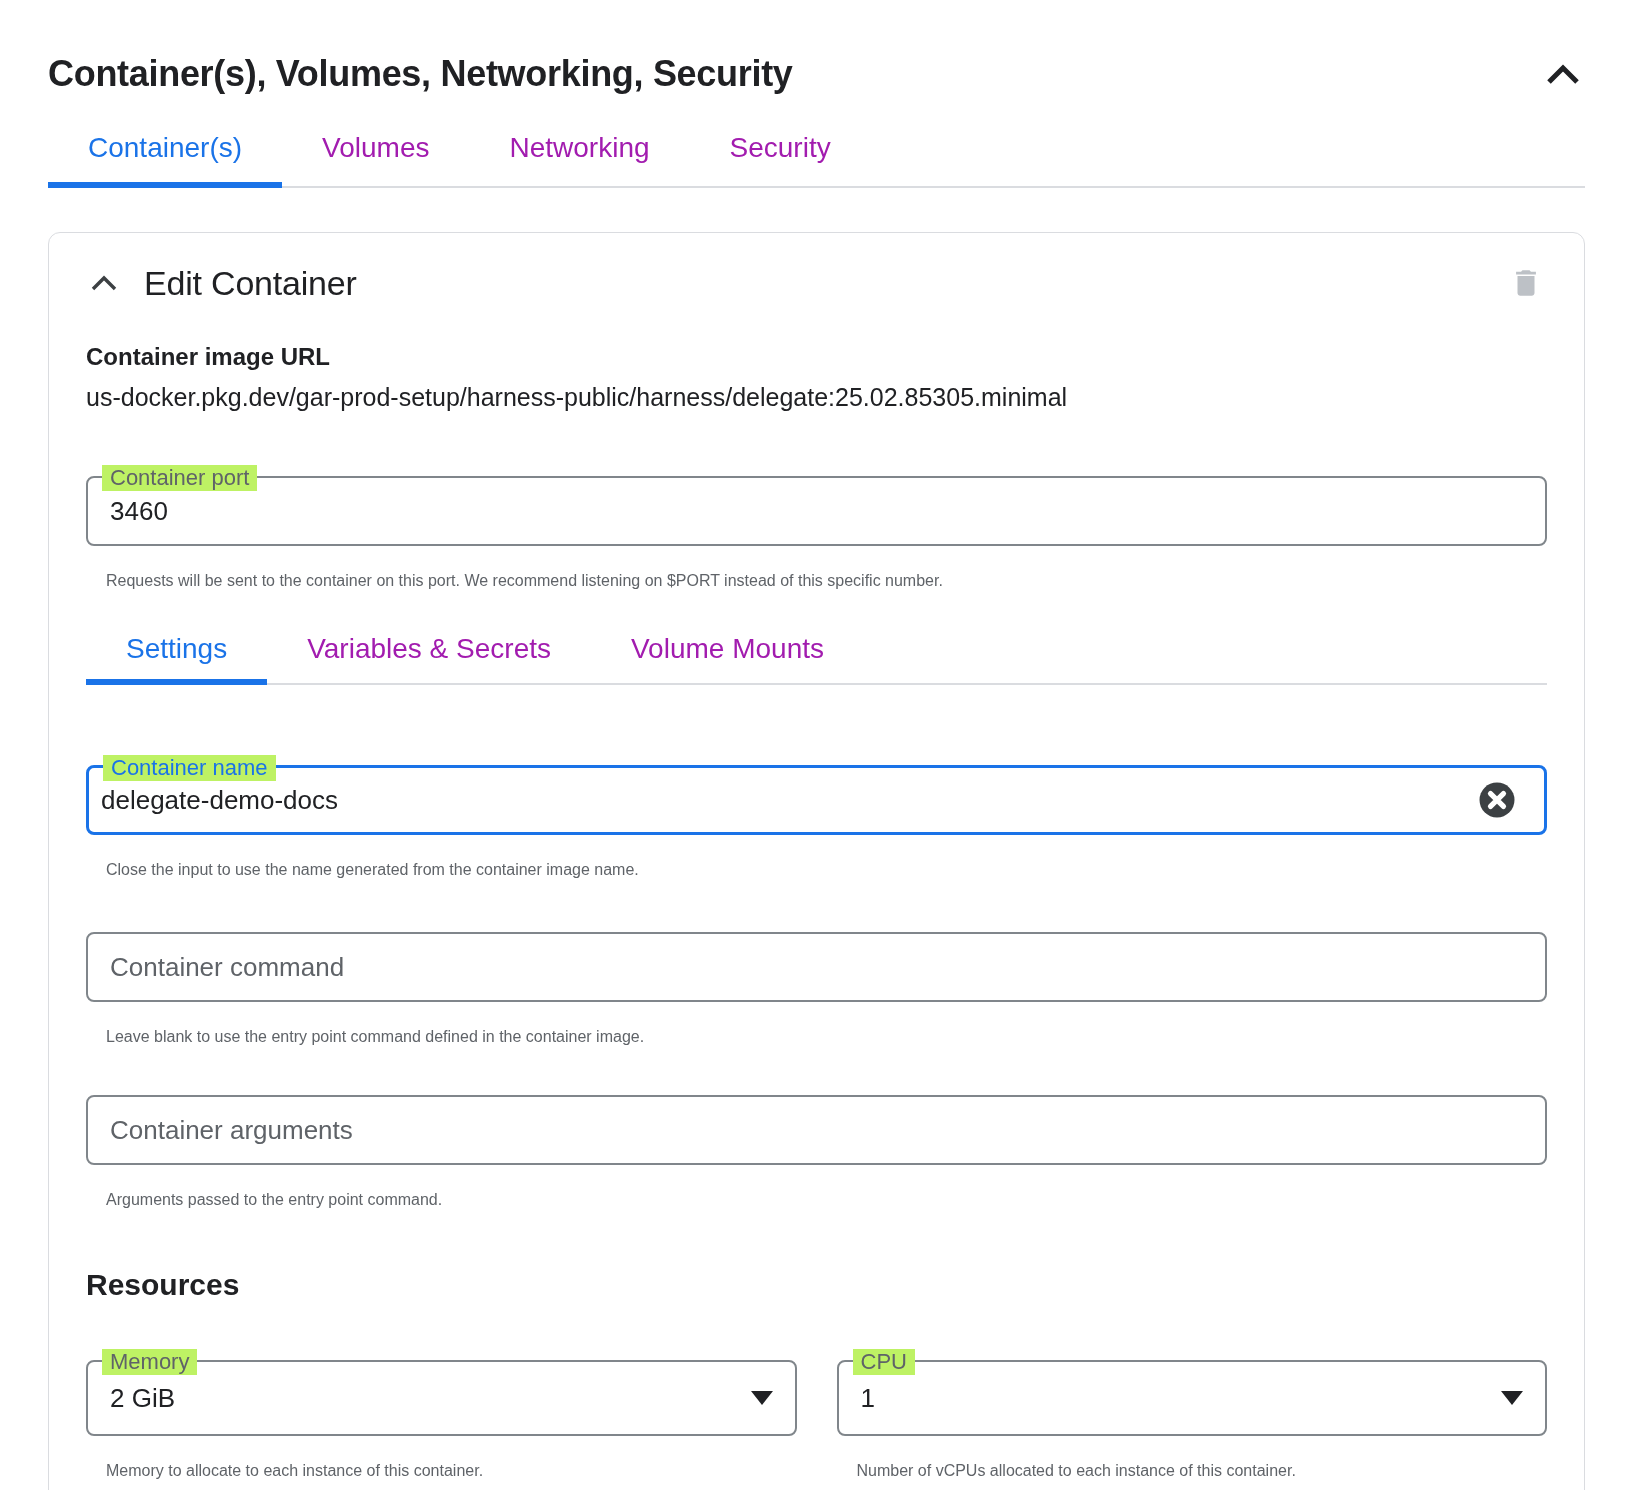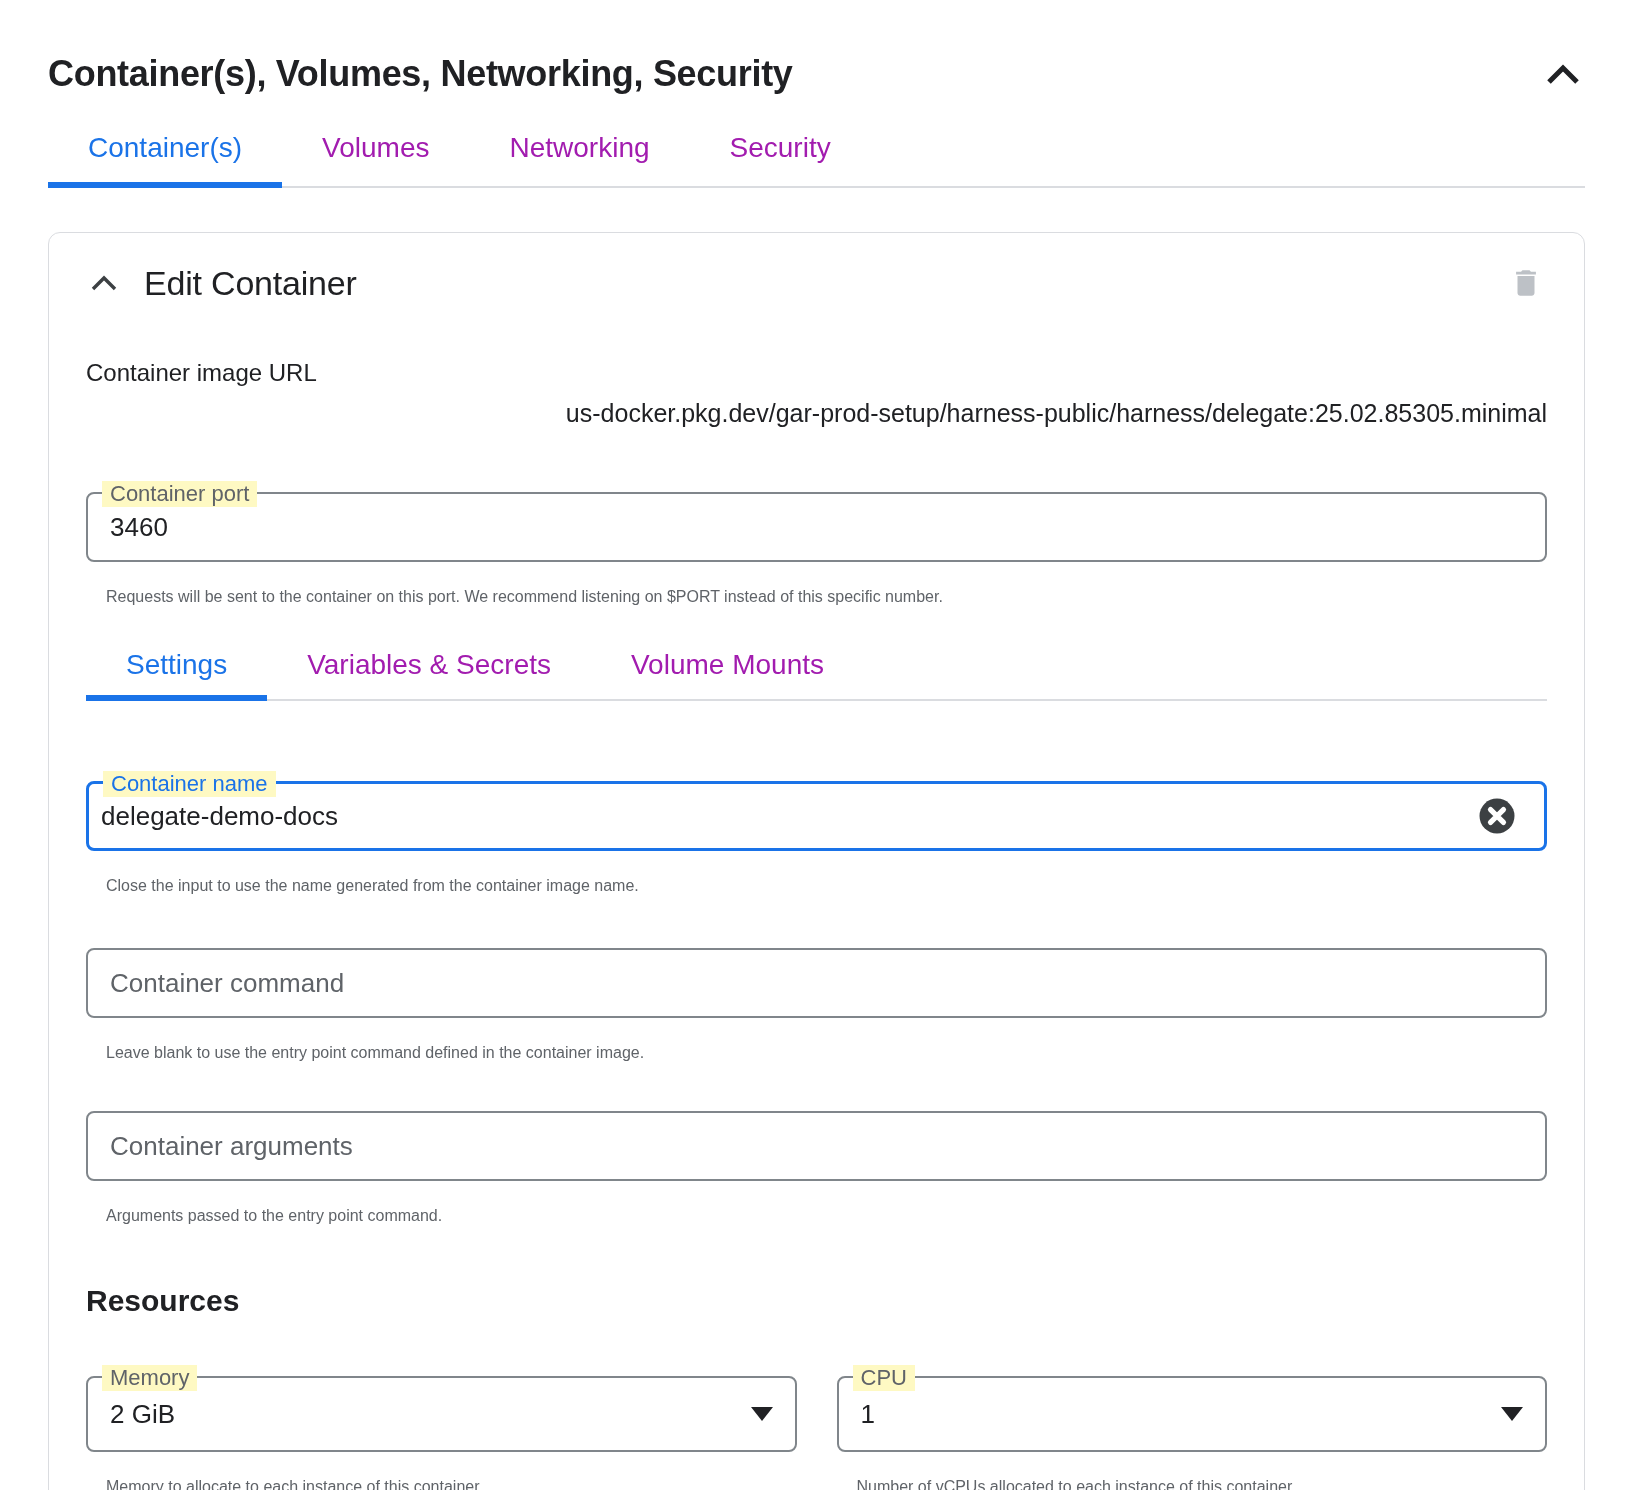--- a/index.html
+++ b/index.html
@@ -30,36 +30,36 @@
     border:1px solid #dadce0;
     border-radius:12px;
     padding:26px 37px 0 37px;
     min-height:1400px;
   }
   .card-header { display:flex; align-items:center; height:48px; }
   .card-header .chev-btn { margin-right:22px; }
   .card-title { font-size:34px; font-weight:400; color:#202124; letter-spacing:-0.2px; }
   .trash-btn { margin-left:auto; }
 
-  .image-url-label { margin-top:52px; font-size:24px; font-weight:400; color:#202124; }
-  .image-url { margin-top:12px; font-size:25px; color:#202124;text-align:right; }
+  .image-url-label { margin-top:36px; font-size:24px; font-weight:700; color:#202124; }
+  .image-url { margin-top:12px; font-size:25px; color:#202124; }
 
   
   .field {
     position:relative;
     height:70px;
     border:2px solid #80868b;
     border-radius:8px;
     display:flex; align-items:center;
     padding:0 22px;
     background:#fff;
   }
   .field-label {
     position:absolute; top:-13px; left:14px;
-    background:#fef9c3; padding:0 8px;
+    background:#bef264; padding:0 8px;
     font-size:22px; color:#5f6368; white-space:nowrap;
   }
   .field input {
     width:100%; height:100%; border:none; outline:none; background:transparent;
     font-family:inherit; font-size:26px; color:#202124; padding:0;
   }
   .field input::placeholder { color:#5f6368; opacity:1; }
   .field.focused { border:3px solid #1a73e8;padding-left:12px; }
   .field.focused .field-label { color:#1a73e8; }
   .field .clear-btn { flex:0 0 auto; margin-left:16px; }

